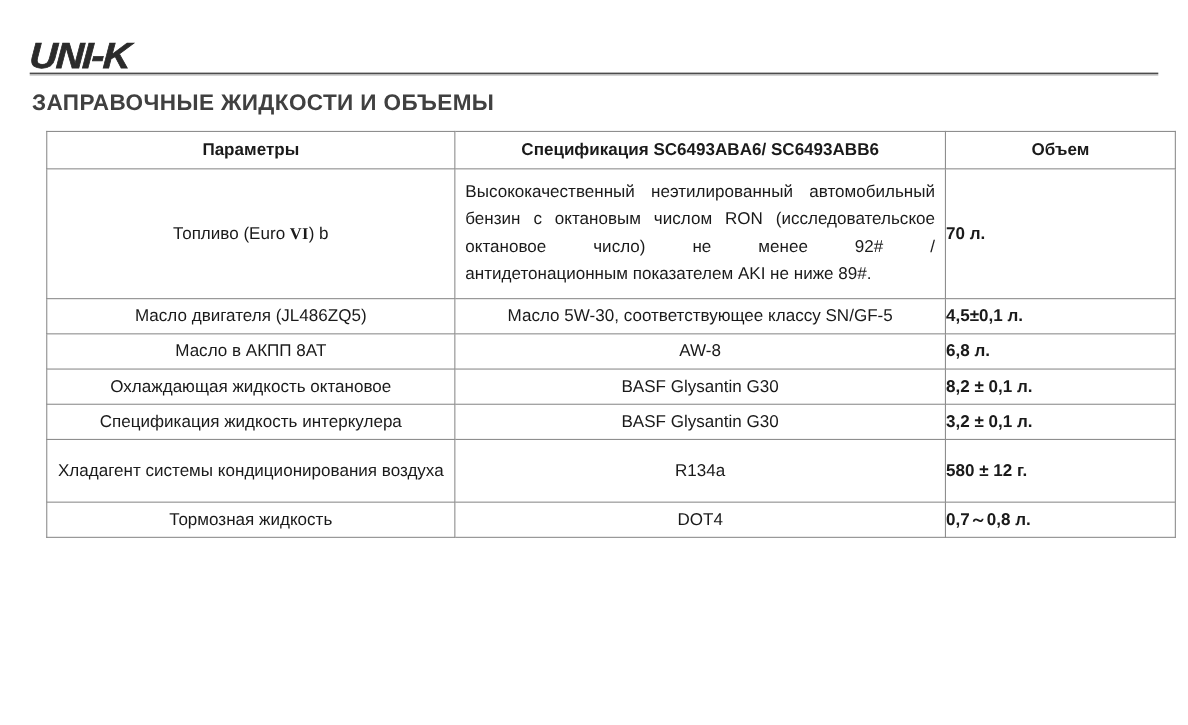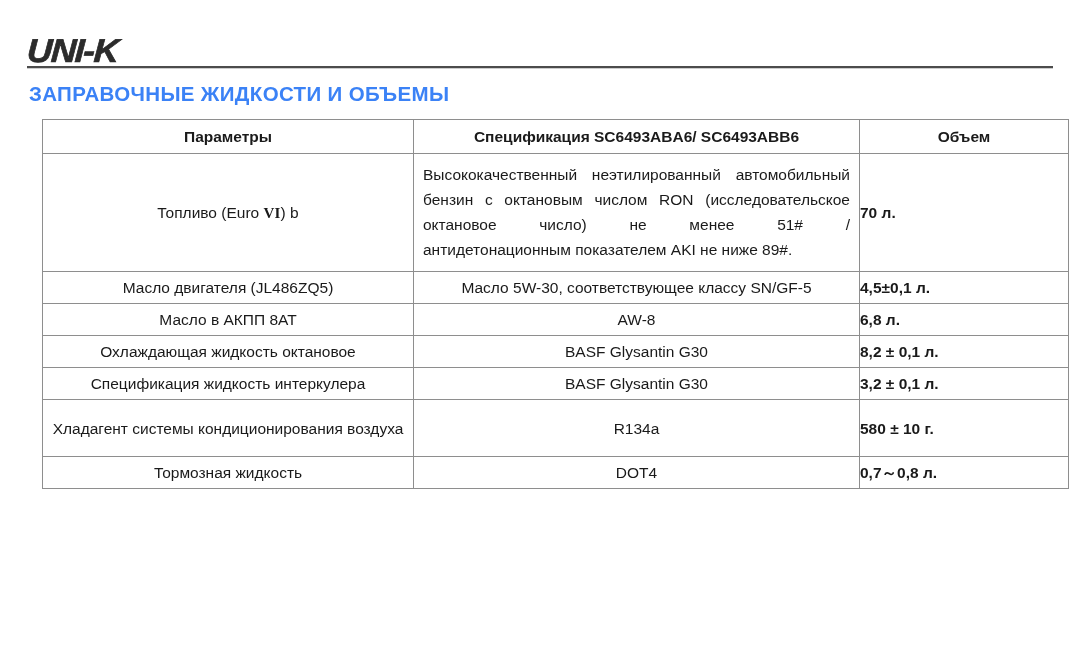--- a/index.html
+++ b/index.html
@@ -58,21 +58,21 @@
   }
 
   
   .section-title {
     position: absolute;
     left: 29px;
     top: 82px;
     font-size: 20.5px;
     font-weight: 700;
     letter-spacing: 0.35px;
-    color: #3b82f6;
+    color: #404040;
     white-space: nowrap;
   }
 
   
   .table-wrap {
     position: absolute;
     left: 42px;
     top: 119px;
     width: 1026px;
   }
@@ -161,21 +161,21 @@
         <tr>
           <th>Параметры</th>
           <th>Спецификация SC6493ABA6/ SC6493ABB6</th>
           <th>Объем</th>
         </tr>
       </thead>
       <tbody>
 
         <tr class="r-tall">
           <td class="cell-param"><span class="nowrap"><span>Топливо (Euro </span><span class="euro-numeral">VI</span><span>) b</span></span></td>
-          <td class="cell-spec justified"><span>Высококачественный неэтилированный</span> <span>автомобильный бензин с октановым числом RON</span> <span>(исследовательское октановое число) не менее 51# /</span> <span class="lastline">антидетонационным показателем AKI не ниже 89#.</span></td>
+          <td class="cell-spec justified"><span>Высококачественный неэтилированный</span> <span>автомобильный бензин с октановым числом RON</span> <span>(исследовательское октановое число) не менее 92# /</span> <span class="lastline">антидетонационным показателем AKI не ниже 89#.</span></td>
           <td class="cell-vol">70 л.</td>
         </tr>
 
         <tr class="r-one">
           <td class="cell-param">Масло двигателя (JL486ZQ5)</td>
           <td class="cell-spec">Масло 5W-30, соответствующее классу SN/GF-5</td>
           <td class="cell-vol">4,5±0,1 л.</td>
         </tr>
 
         <tr class="r-one">
@@ -193,21 +193,21 @@
         <tr class="r-one">
           <td class="cell-param">Спецификация жидкость интеркулера</td>
           <td class="cell-spec">BASF Glysantin G30</td>
           <td class="cell-vol">3,2 ± 0,1 л.</td>
         </tr>
 
 
         <tr class="r-two">
           <td class="cell-param">Хладагент системы кондиционирования воздуха</td>
           <td class="cell-spec">R134a</td>
-          <td class="cell-vol">580 ± 10 г.</td>
+          <td class="cell-vol">580 ± 12 г.</td>
         </tr>
 
 
         <tr class="r-one">
           <td class="cell-param">Тормозная жидкость</td>
           <td class="cell-spec">DOT4</td>
           <td class="cell-vol">0,7～0,8 л.</td>
         </tr>
 
       </tbody>

